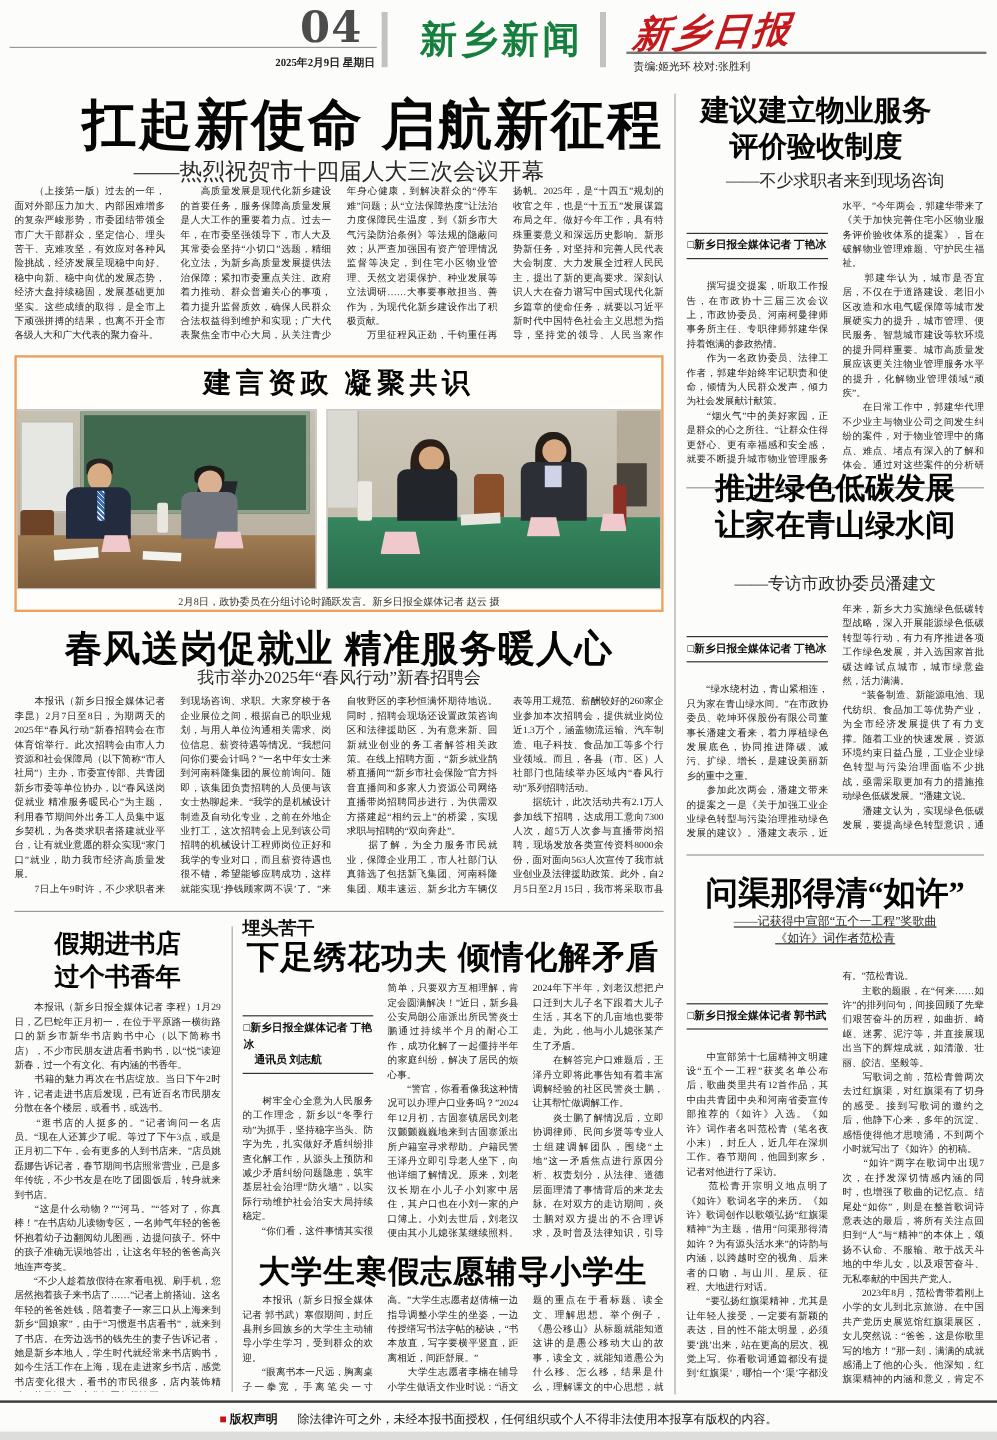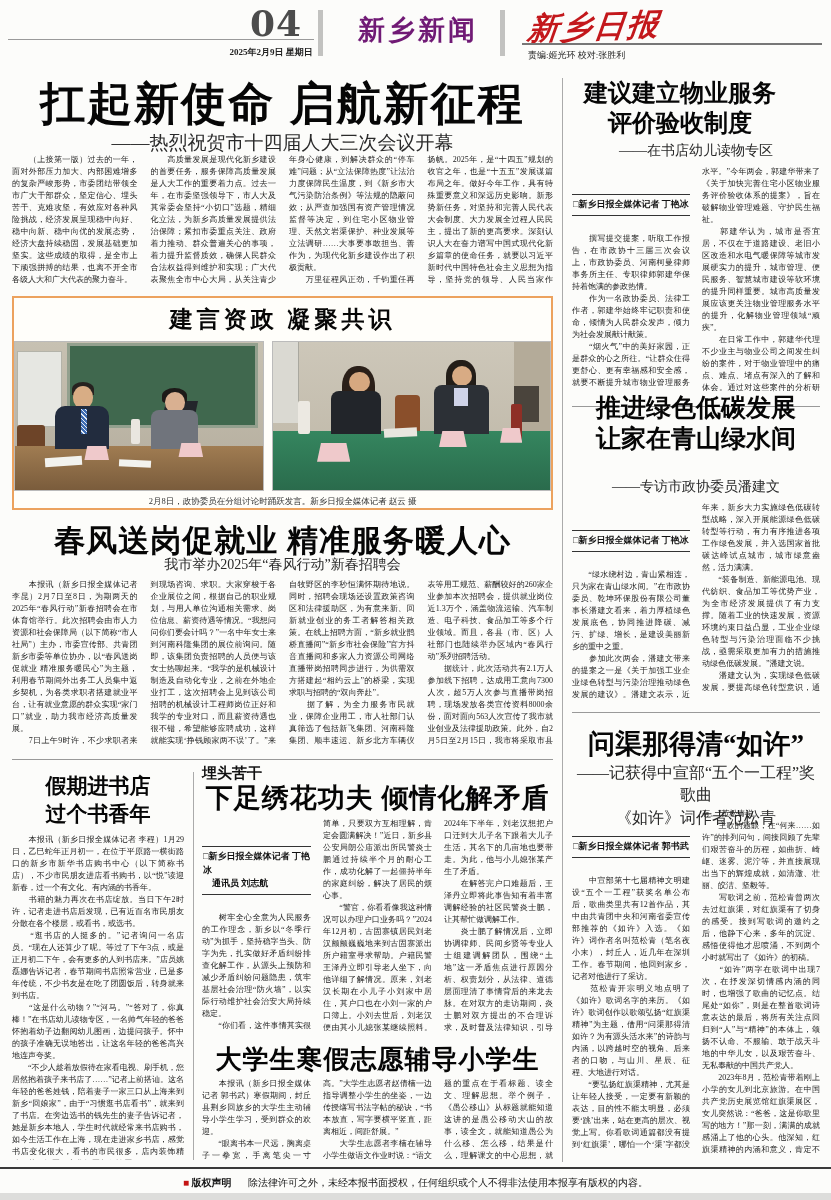--- a/index.html
+++ b/index.html
@@ -4,21 +4,21 @@
 <style>
   html,body{margin:0;padding:0;background:#e9e9e7;}
   .page{position:relative;width:831px;height:1200px;background:#fcfcfa;margin:0 auto;
         font-family:"Liberation Serif",serif;color:#1b1b1b;overflow:hidden;}
   .abs{position:absolute;}
   
   .hline{background:#9a9a9a;height:1px;}
   .vbar{background:#c2c2c0;width:5px;}
   .page-no{font-family:"DejaVu Serif",serif;font-weight:bold;font-size:36px;color:#4c4c4c;letter-spacing:1px;}
   .hdr-date{font-size:9px;font-weight:bold;color:#222;}
-  .section-title{font-size:27px;font-weight:900;letter-spacing:3px;color:#701a75;font-family:"Liberation Serif",serif;}
+  .section-title{font-size:31px;font-weight:900;letter-spacing:3px;color:#15803d;font-family:"Liberation Serif",serif;}
   .masthead{color:#c3181c;font-size:31px;font-weight:900;font-style:italic;letter-spacing:2px;
             transform:skewX(-8deg) rotate(-2deg);font-family:"Liberation Serif",serif;}
   .staff{font-size:9px;color:#222;}
   
   .hl-sans{font-family:"Liberation Sans",sans-serif;font-weight:900;color:#060606;text-align:center;}
   .hl-serif{font-family:"Liberation Serif",serif;font-weight:900;color:#060606;text-align:center;}
   .subtle{font-size:19px;text-align:center;color:#2a2a2a;}
   
   .body-txt{font-size:8px;line-height:1.5;text-align:justify;white-space:pre-line;
             overflow:hidden;color:#1c1c1c;}
@@ -54,21 +54,21 @@
   <div class="abs hdr-date" style="left:216px;top:46px;width:110px;text-align:center;">2025年2月9日 星期日</div>
   <div class="abs vbar" style="left:318px;top:10px;height:46px;"></div>
   <div class="abs section-title" style="left:338px;top:12px;width:160px;text-align:center;">新乡新闻</div>
   <div class="abs vbar" style="left:500px;top:10px;height:46px;"></div>
   <div class="abs masthead" style="left:528px;top:6px;">新乡日报</div>
   <div class="abs hline" style="left:522px;top:43px;width:300px;height:2px;background:#777;"></div>
   <div class="abs staff" style="left:528px;top:49px;">责编:姬光环 校对:张胜利</div>
 
   <div class="abs" style="left:562px;top:78px;width:1px;height:1084px;background:#aaa;"></div>
 
-  <div class="abs hl-sans" style="left:12px;top:74px;width:541px;font-size:45px;letter-spacing:2px;">扛起新使命 启航新征程</div>
+  <div class="abs hl-sans" style="left:12px;top:74px;width:541px;font-size:45px;letter-spacing:2px;text-align:right;">扛起新使命 启航新征程</div>
   <div class="abs subtle" style="left:12px;top:130px;width:541px;">——热烈祝贺市十四届人大三次会议开幕</div>
   <div class="abs body-txt cols4" style="left:12px;top:154px;width:541px;height:138px;">　　（上接第一版）过去的一年，面对外部压力加大、内部困难增多的复杂严峻形势，市委团结带领全市广大干部群众，坚定信心、埋头苦干、克难攻坚，有效应对各种风险挑战，经济发展呈现稳中向好、稳中向新、稳中向优的发展态势，经济大盘持续稳固，发展基础更加坚实。这些成绩的取得，是全市上下顽强拼搏的结果，也离不开全市各级人大和广大代表的聚力奋斗。
 　　高质量发展是现代化新乡建设的首要任务，服务保障高质量发展是人大工作的重要着力点。过去一年，在市委坚强领导下，市人大及其常委会坚持“小切口”选题，精细化立法，为新乡高质量发展提供法治保障；紧扣市委重点关注、政府着力推动、群众普遍关心的事项，着力提升监督质效，确保人民群众合法权益得到维护和实现；广大代表聚焦全市中心大局，从关注青少年身心健康，到解决群众的“停车难”问题；从“立法保障热度”让法治力度保障民生温度，到《新乡市大气污染防治条例》等法规的隐蔽问效；从严查加强国有资产管理情况监督等决定，到住宅小区物业管理、天然文岩渠保护、种业发展等立法调研……大事要事敢担当、善作为，为现代化新乡建设作出了积极贡献。
 　　万里征程风正劲，千钧重任再扬帆。2025年，是“十四五”规划的收官之年，也是“十五五”发展谋篇布局之年。做好今年工作，具有特殊重要意义和深远历史影响。新形势新任务，对坚持和完善人民代表大会制度、大力发展全过程人民民主，提出了新的更高要求。深刻认识人大在奋力谱写中国式现代化新乡篇章的使命任务，就要以习近平新时代中国特色社会主义思想为指导，坚持党的领导、人民当家作主、依法治国有机统一，认真落实市委决策部署，紧紧围绕超常规建设中原农谷、深入实施“六大攻坚行动”，强化“五大关键支撑”，积极践行和发展全过程人民民主，把党的要求、发展大局、群众呼声与人大职责紧密结合起来，推动各项工作向中心聚焦、为创新发展、为大局出力。
 　　“追风赶月莫停留，平芜尽处是春山。”时间属于奋进者，历史属于奋进者。让我们更加紧密地团结在以习近平同志为核心的党中央周围，在市委的坚强领导下，以求真务实的实干状态、一往无前的奋斗姿态，砥砺奋进、善作善成，为奋力谱写中国式现代化新乡篇章而团结奋斗！
 　　预祝大会圆满成功！</div>
 
   <div class="abs photo-box" style="left:12px;top:296px;width:541px;height:214px;">
     <div class="photo-title">建言资政 凝聚共识</div>
     <div class="photo-row">
@@ -160,21 +160,21 @@
   <div class="abs hl-serif" style="left:202px;top:1042px;width:351px;font-size:26px;letter-spacing:1px;">大学生寒假志愿辅导小学生</div>
   <div class="abs body-txt cols3" style="left:202px;top:1078px;width:351px;height:84px;">　　本报讯（新乡日报全媒体记者 郭书武）寒假期间，封丘县荆乡回族乡的大学生主动辅导小学生学习，受到群众的欢迎。
 　　“眼离书本一尺远，胸离桌子一拳宽，手离笔尖一寸高。”大学生志愿者赵倩楠一边指导调整小学生的坐姿，一边传授缮写书法字帖的秘诀，“书本放直，写字要横平竖直，距离相近，间距舒展。”
 　　大学生志愿者李楠在辅导小学生做语文作业时说：“语文题的重点在于看标题、读全文、理解思想。举个例子，《愚公移山》从标题就能知道这讲的是愚公移动大山的故事，读全文，就能知道愚公为什么移、怎么移，结果是什么，理解课文的中心思想，就是故事发生了什么让你有感触，而你从中又学到了什么。”
 　　大学生志愿者王舒涵与小学生家长李志伟进行了深入的交谈，不仅了解到孩子的日常生活和学习情况，还进行了教育方面的探讨和交流，并结合孩子的兴趣爱好，做一些脑筋急转弯的问答小游戏，用诙谐幽默的语言潜移默化引导孩子的解题思路，原本有些拘谨的孩子也逐渐打开了心扉，大胆提出的问题也都得到了一一解答。</div>
 
   <div class="abs hl-serif" style="left:556px;top:78px;width:248px;font-size:24px;line-height:1.25;">
     <div>建议建立物业服务</div>
     <div>评价验收制度</div>
   </div>
-  <div class="abs subtle" style="left:572px;top:142px;width:248px;font-size:14px;">——在书店幼儿读物专区</div>
+  <div class="abs subtle" style="left:572px;top:142px;width:248px;font-size:14px;">——不少求职者来到现场咨询</div>
   <div class="abs body-txt cols2" style="left:572px;top:166px;width:248px;height:232px;">
     <div class="byline-box">□新乡日报全媒体记者 丁艳冰</div>
     <div style="white-space:pre-line;">　　撰写提交提案，听取工作报告，在市政协十三届三次会议上，市政协委员、河南柯曼律师事务所主任、专职律师郭建华保持着饱满的参政热情。
 　　作为一名政协委员、法律工作者，郭建华始终牢记职责和使命，倾情为人民群众发声，倾力为社会发展献计献策。
 　　“烟火气”中的美好家园，正是群众的心之所往。“让群众住得更舒心、更有幸福感和安全感，就要不断提升城市物业管理服务水平。”今年两会，郭建华带来了《关于加快完善住宅小区物业服务评价验收体系的提案》，旨在破解物业管理难题、守护民生福祉。
 　　郭建华认为，城市是否宜居，不仅在于道路建设、老旧小区改造和水电气暖保障等城市发展硬实力的提升，城市管理、便民服务、智慧城市建设等软环境的提升同样重要。城市高质量发展应该更关注物业管理服务水平的提升，化解物业管理领域“顽疾”。
 　　在日常工作中，郭建华代理不少业主与物业公司之间发生纠纷的案件，对于物业管理中的痛点、难点、堵点有深入的了解和体会。通过对这些案件的分析研究，对住宅小区业主委员会或业主代表以及物业公司的走访调研，他发现物业服务质量是引发纠纷的主要原因。“比如，物业服务合同纠纷中的欠付物业费、停车占位费，以及因欠付物业费引发的闸门禁、破坏道闸等行为，让业主和物业公司之间‘水火不容’。同时，法院在审理涉及物业服务质量评价的案件时，往往也缺少相关证据。”郭建华说。
 　　郭建华建议，应尽快建立市级住宅小区物业服务评价验收制度。通过制定物业服务质量评价标准、物业服务年度验收规范等，为化解因物业服务质量引发的纠纷助力，为人民法院审理物业纠纷案件提供有效证据或参考依据，从而减少基层社会治理矛盾，增强群众的幸福感、获得感。</div>
   </div>
   <div class="abs rule" style="left:572px;top:406px;width:248px;height:1px;"></div>
@@ -188,21 +188,21 @@
     <div class="byline-box">□新乡日报全媒体记者 丁艳冰</div>
     <div style="white-space:pre-line;">　　“绿水绕村边，青山紧相连，只为家在青山绿水间。”在市政协委员、乾坤环保股份有限公司董事长潘建文看来，着力厚植绿色发展底色，协同推进降碳、减污、扩绿、增长，是建设美丽新乡的重中之重。
 　　参加此次两会，潘建文带来的提案之一是《关于加强工业企业绿色转型与污染治理推动绿色发展的建议》。潘建文表示，近年来，新乡大力实施绿色低碳转型战略，深入开展能源绿色低碳转型等行动，有力有序推进各项工作绿色发展，并入选国家首批碳达峰试点城市，城市绿意盎然，活力满满。
 　　“装备制造、新能源电池、现代纺织、食品加工等优势产业，为全市经济发展提供了有力支撑。随着工业的快速发展，资源环境约束日益凸显，工业企业绿色转型与污染治理面临不少挑战，亟需采取更加有力的措施推动绿色低碳发展。”潘建文说。
 　　潘建文认为，实现绿色低碳发展，要提高绿色转型意识，通过加强宣传教育，向工业企业宣传绿色发展理念和政策法规，提高企业对绿色转型的认识和重视程度，增强企业的社会责任感和使命感，引导企业自觉履行环保责任，积极参与绿色转型和污染治理工作。要加大对工业企业污染治理设施的投入力度，鼓励引导和支持企业采用先进的污染治理技术和设备，对现有污染治理设施进行升级改造，切实提高污染治理效率。要建立健全以企业为主体、市场为导向、产学研用相结合的绿色技术创新体系，加强绿色技术人才培养，与驻新高校、科研机构合作开展绿色技术攻关，突破一批关键核心技术，提高绿色技术装备水平。
 　　“建议进一步完善支持工业绿色低碳发展的政策措施，加大财政、税收、金融等方面的支持力度，畅通多元化融资渠道，完善环境监测网络。”潘建文表示，通过健全评价和保障体系，统筹各领域资源，汇聚各方面力量，打好法治、市场、科技、政策“组合拳”，共同助推美丽新乡建设。</div>
   </div>
   <div class="abs rule" style="left:572px;top:712px;width:248px;height:1px;"></div>
 
   <div class="abs hl-serif" style="left:572px;top:726px;width:248px;font-size:27px;">问渠那得清“如许”</div>
-  <div class="abs subtle" style="left:572px;top:762px;width:248px;font-size:16px;line-height:1.4;">
+  <div class="abs subtle" style="left:572px;top:762px;width:248px;font-size:10px;line-height:1.4;text-decoration:underline;">
     <div>——记获得中宣部“五个一工程”奖歌曲</div>
     <div>《如许》词作者范松青</div>
   </div>
   <div class="abs body-txt cols2" style="left:572px;top:808px;width:248px;height:352px;">
     <div class="byline-box">□新乡日报全媒体记者 郭书武</div>
     <div style="white-space:pre-line;">　　中宣部第十七届精神文明建设“五个一工程”获奖名单公布后，歌曲类里共有12首作品，其中由共青团中央和河南省委宣传部推荐的《如许》入选。《如许》词作者名叫范松青（笔名夜小末），封丘人，近几年在深圳工作。春节期间，他回到家乡，记者对他进行了采访。
 　　范松青开宗明义地点明了《如许》歌词名字的来历。《如许》歌词创作以歌颂弘扬“红旗渠精神”为主题，借用“问渠那得清如许？为有源头活水来”的诗韵与内涵，以跨越时空的视角、后来者的口吻，与山川、星辰、征程、大地进行对话。
 　　“要弘扬红旗渠精神，尤其是让年轻人接受，一定要有新颖的表达，目的性不能太明显，必须要‘跳’出来，站在更高的层次、视觉上写。你看歌词通篇都没有提到‘红旗渠’，哪怕一个‘渠’字都没有。”范松青说。
 　　主歌的题眼，在“何来……如许”的排列问句，间接回顾了先辈们艰苦奋斗的历程，如曲折、崎岖、迷雾、泥泞等，并直接展现出当下的辉煌成就，如清澈、壮丽、皎洁、坚毅等。
 　　写歌词之前，范松青曾两次去过红旗渠，对红旗渠有了切身的感受。接到写歌词的邀约之后，他静下心来，多年的沉淀、感悟使得他才思喷涌，不到两个小时就写出了《如许》的初稿。

